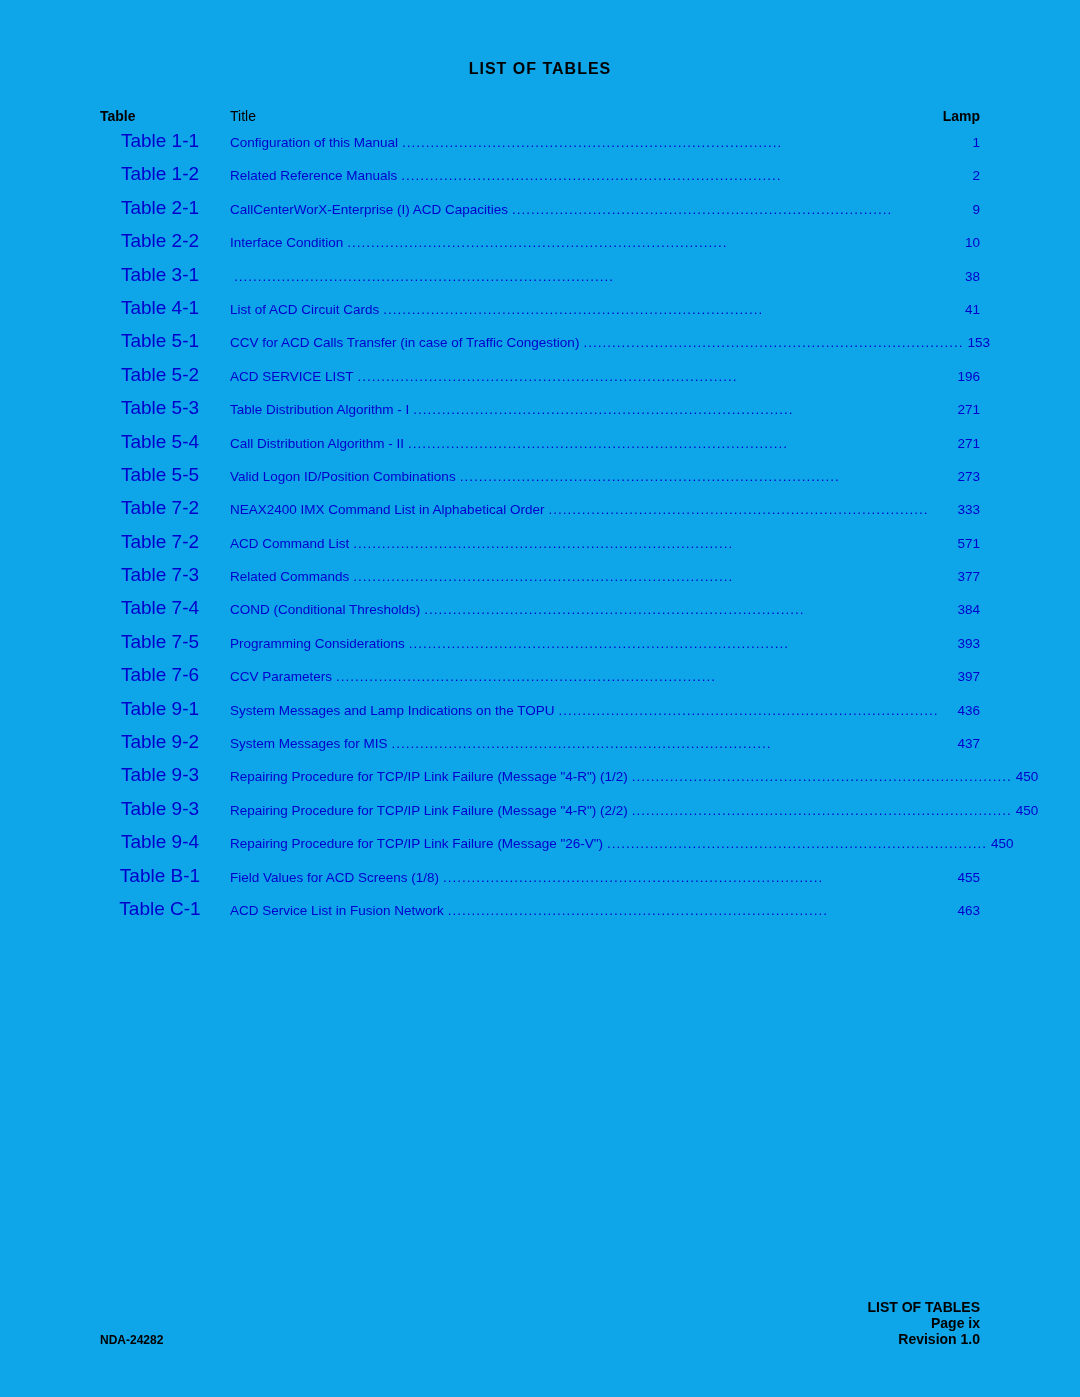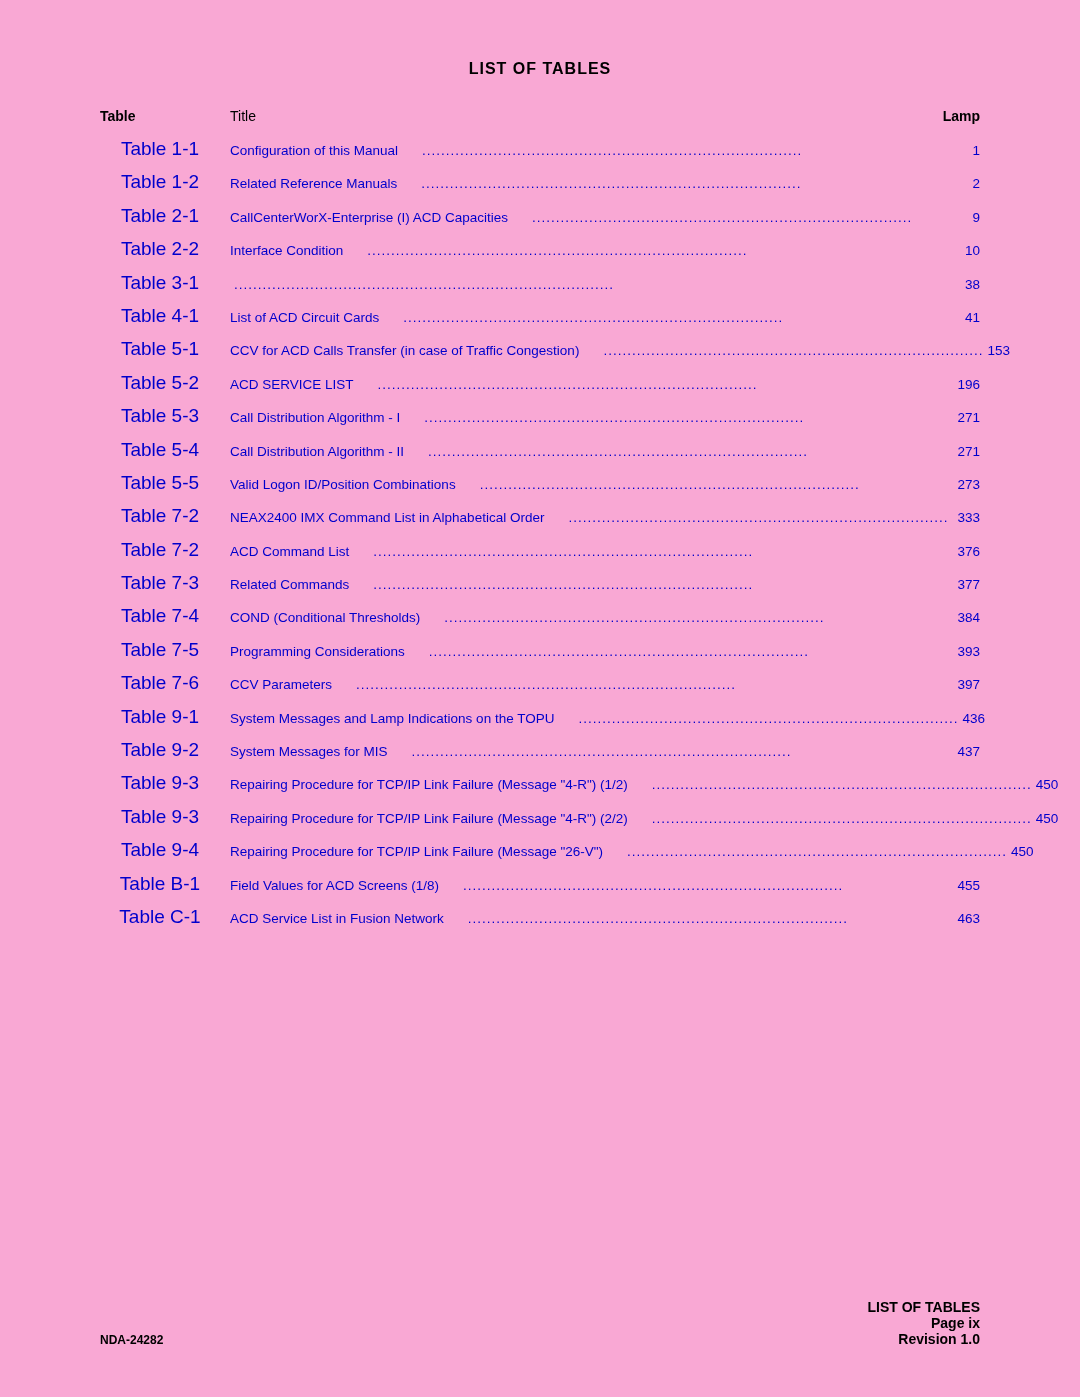--- a/index.html
+++ b/index.html
@@ -14,21 +14,21 @@
       font-size: 14px;
       color: #000;
       width: 1080px;
       min-height: 1397px;
       position: relative;
     }
 
     .page-container {
       width: 1080px;
       min-height: 1397px;
-      background: #f9a8d4;
+      background: #0ea5e9;
       padding: 60px 100px 80px 100px;
       position: relative;
     }
 
     .page-title {
       text-align: center;
       font-weight: bold;
       font-size: 16px;
       color: #000;
       margin-bottom: 30px;
@@ -36,21 +36,20 @@
     }
 
     .table-of-tables {
       width: 100%;
     }
 
     .toc-header {
       display: flex;
       justify-content: space-between;
       border-bottom: none;
-      margin-bottom: 8px;
       padding-bottom: 2px;
     }
 
     .toc-header .col-table {
       font-weight: bold;
       font-size: 14px;
       color: #000;
       width: 120px;
     }
 
@@ -85,21 +84,20 @@
       text-align: center;
     }
 
     .toc-row .col-title {
       flex: 1;
       color: #0000cc;
       font-size: 13.5px;
       padding-left: 10px;
       display: flex;
       align-items: baseline;
-      gap: 20px;
     }
 
     .toc-row .col-page {
       width: 60px;
       color: #0000cc;
       font-size: 13.5px;
       text-align: right;
     }
 
     .title-text {
@@ -217,21 +215,21 @@
           <a class="col-table" href="#">Table 5-2</a>
           <div class="col-title">
             <a class="title-text" href="#">ACD SERVICE LIST</a>
             <span class="dot-leader"> ................................................................................</span>
           </div>
           <a class="col-page" href="#">196</a>
         </div>
         <div class="toc-row">
           <a class="col-table" href="#">Table 5-3</a>
           <div class="col-title">
-            <a class="title-text" href="#">Call Distribution Algorithm - I</a>
+            <a class="title-text" href="#">Table Distribution Algorithm - I</a>
             <span class="dot-leader"> ................................................................................</span>
           </div>
           <a class="col-page" href="#">271</a>
         </div>
         <div class="toc-row">
           <a class="col-table" href="#">Table 5-4</a>
           <div class="col-title">
             <a class="title-text" href="#">Call Distribution Algorithm - II</a>
             <span class="dot-leader"> ................................................................................</span>
           </div>
@@ -252,21 +250,21 @@
             <span class="dot-leader"> ................................................................................</span>
           </div>
           <a class="col-page" href="#">333</a>
         </div>
         <div class="toc-row">
           <a class="col-table" href="#">Table 7-2</a>
           <div class="col-title">
             <a class="title-text" href="#">ACD Command List</a>
             <span class="dot-leader"> ................................................................................</span>
           </div>
-          <a class="col-page" href="#">376</a>
+          <a class="col-page" href="#">571</a>
         </div>
         <div class="toc-row">
           <a class="col-table" href="#">Table 7-3</a>
           <div class="col-title">
             <a class="title-text" href="#">Related Commands</a>
             <span class="dot-leader"> ................................................................................</span>
           </div>
           <a class="col-page" href="#">377</a>
         </div>
         <div class="toc-row">

